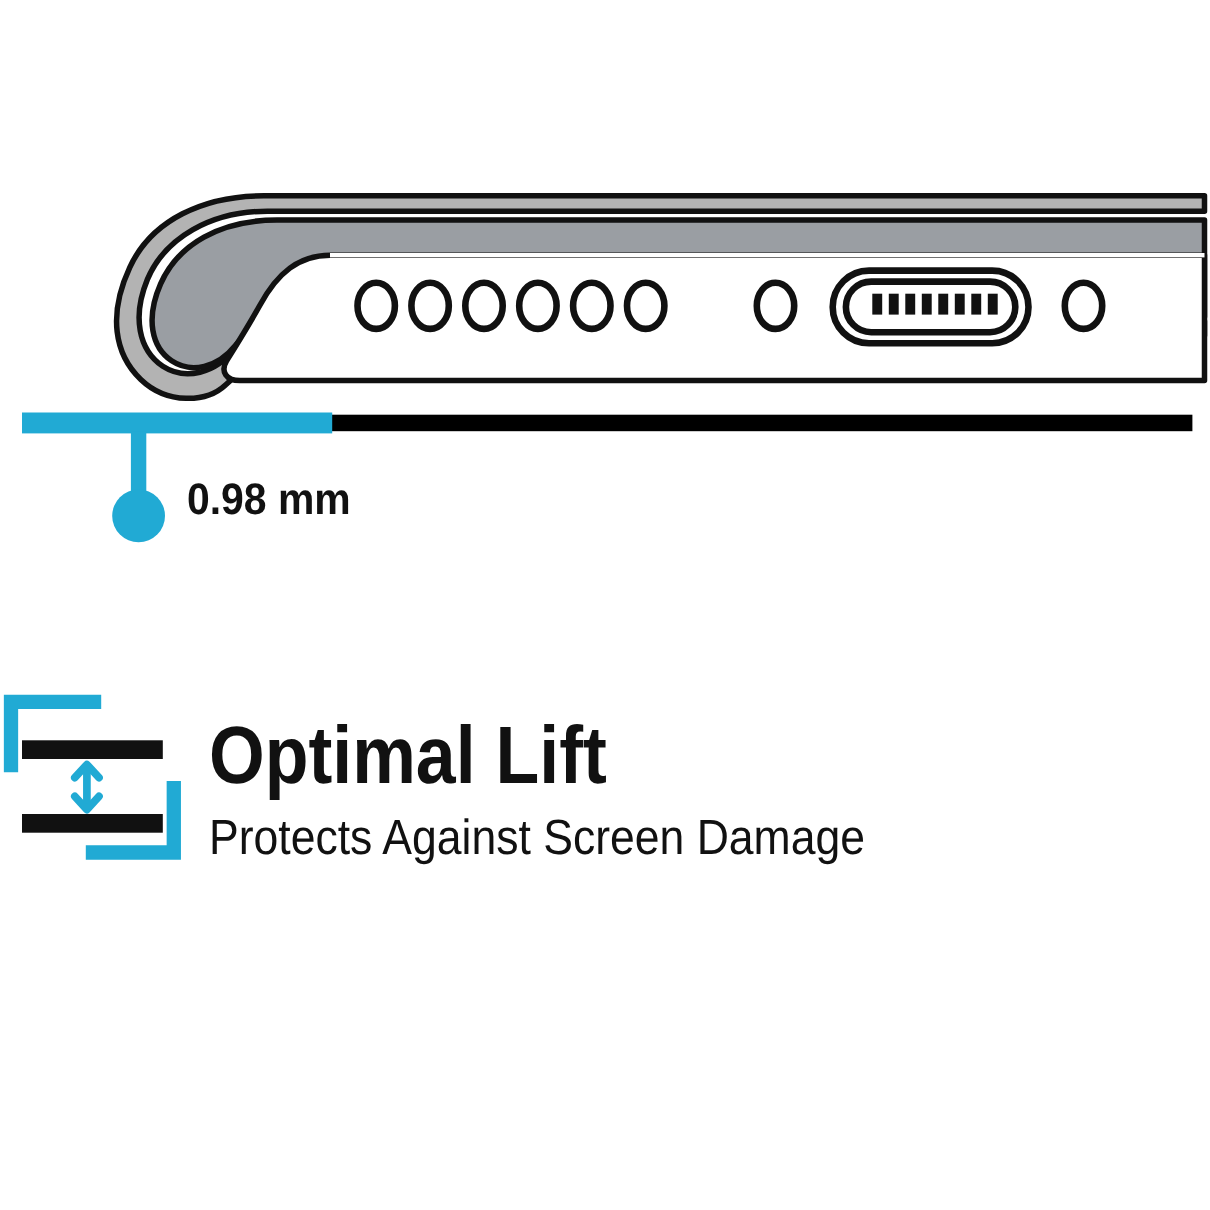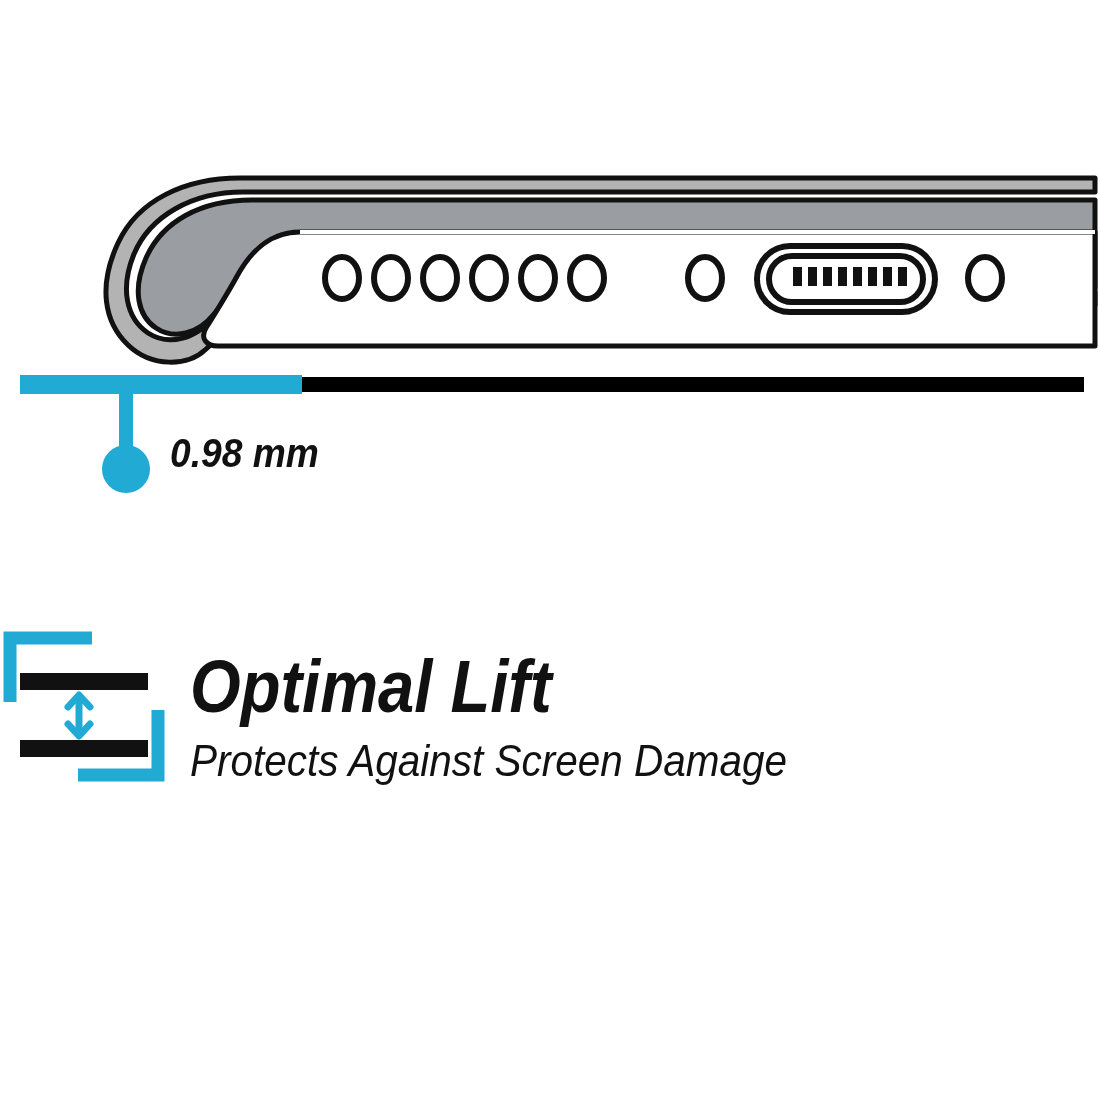--- a/index.html
+++ b/index.html
@@ -13,21 +13,20 @@
     height: 1100px;
     font-family: "Liberation Sans", sans-serif;
     overflow: hidden;
     position: relative;
   }
   #infographic {
     position: relative;
     width: 1100px;
     height: 1100px;
     background: #ffffff;
-    font-style: italic;
   }
   #scene {
     position: absolute;
     inset: 0;
     width: 1100px;
     height: 1100px;
     display: block;
   }
 </style>
 </head>

